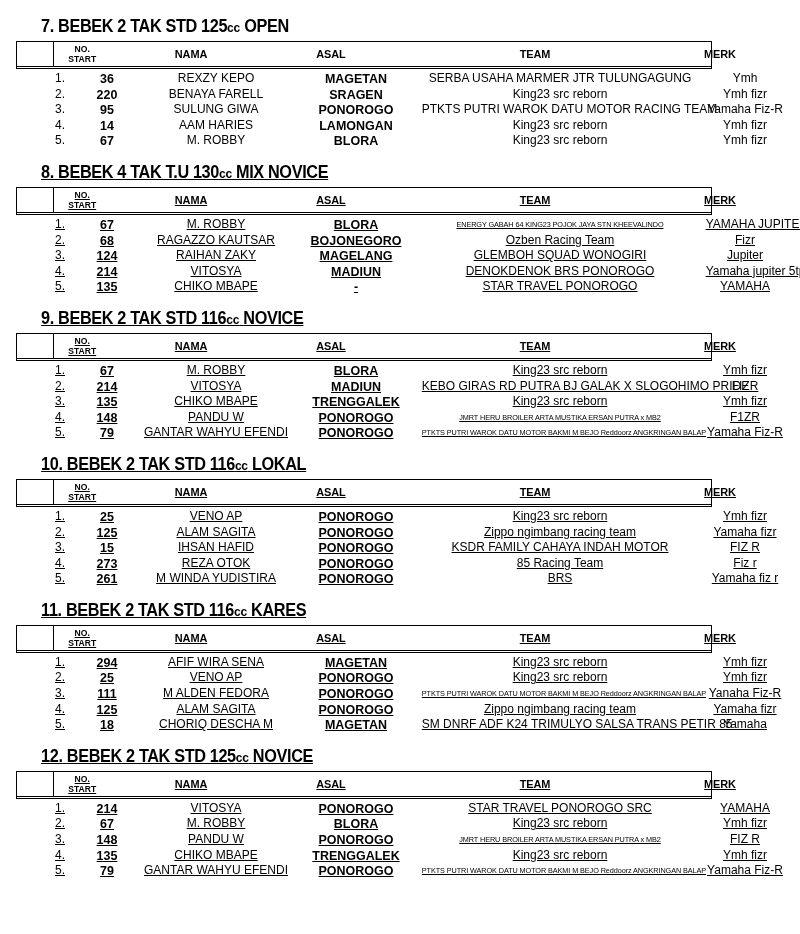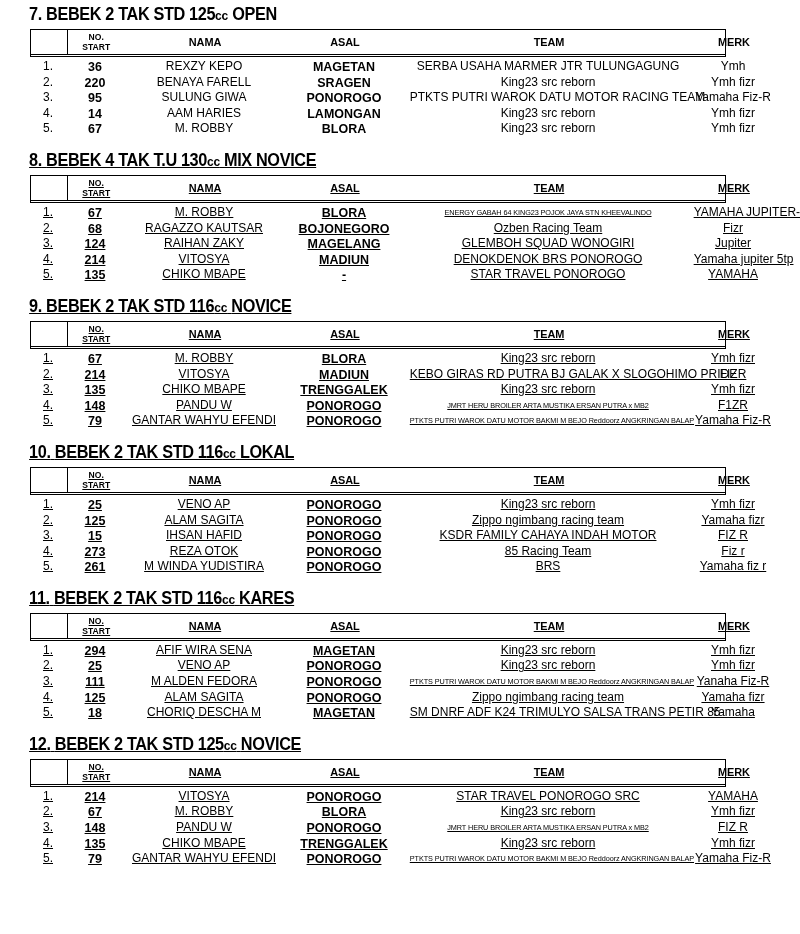--- a/index.html
+++ b/index.html
@@ -12,21 +12,21 @@
     width: 800px;
     height: 934px;
     font-family: "Liberation Sans", sans-serif;
     color: #000000;
     overflow: hidden;
   }
   #page {
     width: 800px;
     height: 934px;
     position: relative;
-    padding: 4px;
+    padding: 16px;
     box-sizing: border-box;
   }
   .section {
     margin: 0 0 0 0;
     padding: 0 0 0 0;
   }
   .section + .section {
     margin-top: 13px;
     text-decoration: underline;
   }
@@ -39,21 +39,20 @@
     padding: 0 0 3px 27px;
     line-height: 20px;
     white-space: nowrap;
   }
   .section-title .cc {
     font-size: 13px;
     letter-spacing: -0.3px;
   }
   .head-wrap {
     width: 696px;
-    margin-left: 26px;
     border: 1.3px solid #000;
     border-bottom: 3px double #000;
     box-sizing: border-box;
     position: relative;
   }
   .head-tbl {
     width: 100%;
     border-collapse: collapse;
     table-layout: fixed;
   }

